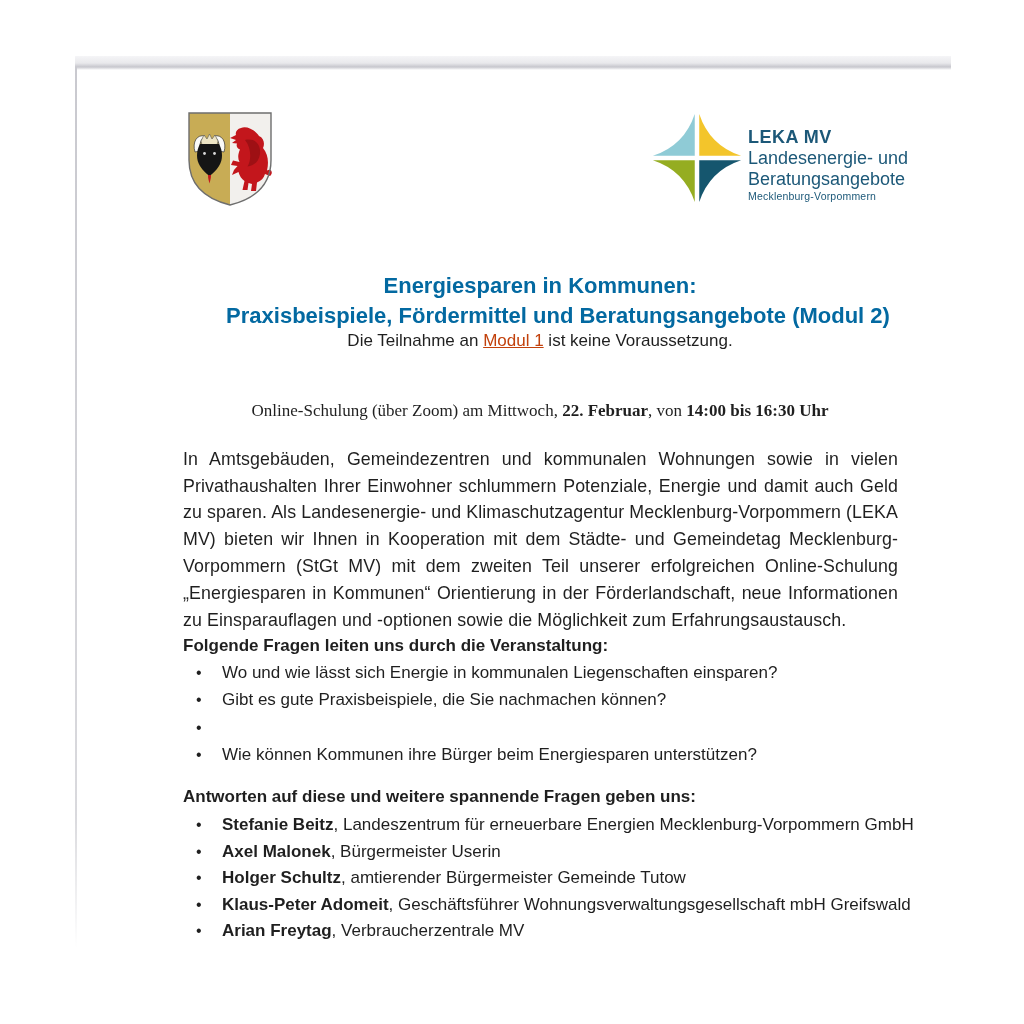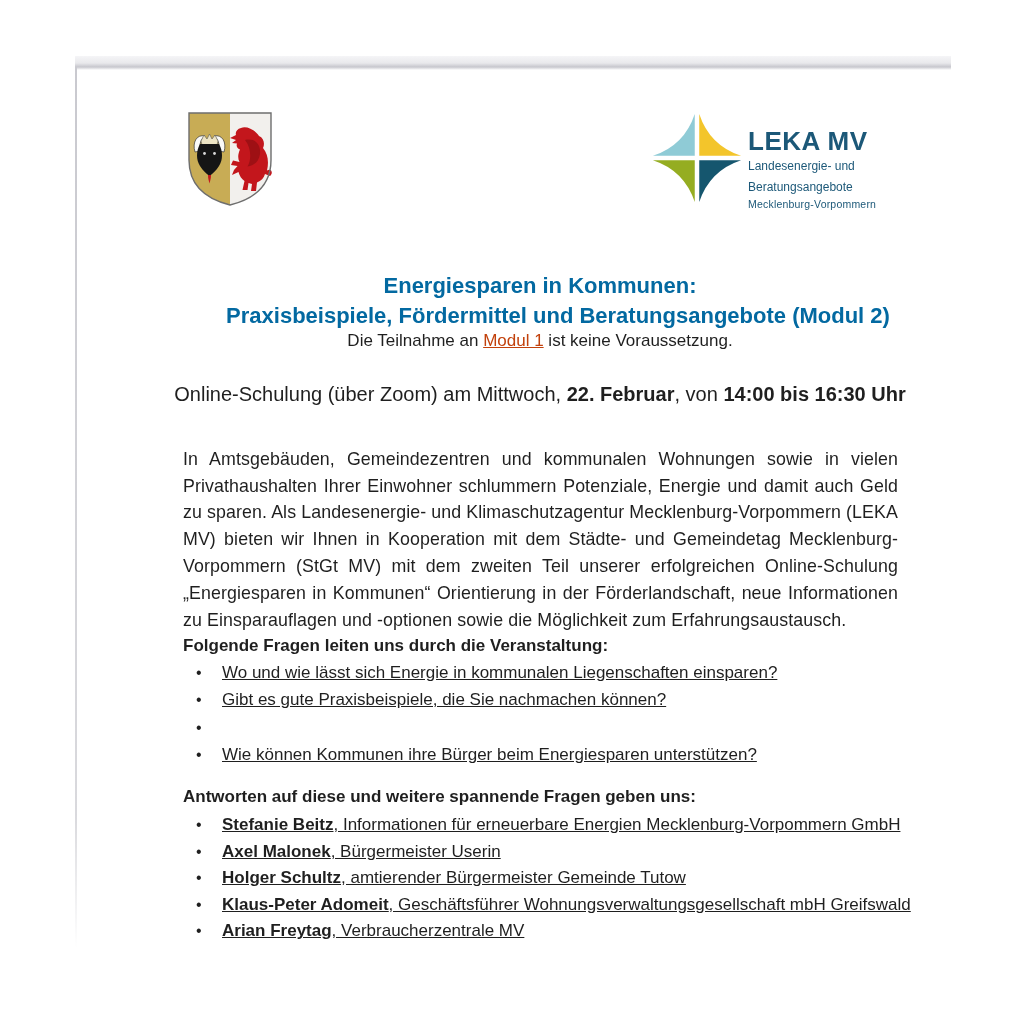--- a/index.html
+++ b/index.html
@@ -12,42 +12,42 @@
   
   .page{left:75px;top:67px;width:949px;height:957px;background:#ffffff;}
   .edge-top{left:75px;top:56px;width:876px;height:14px;
     background:linear-gradient(to bottom,#f5f5f7 0%,#e9e9ec 50%,#c7c7cd 78%,#ffffff 100%);}
   .edge-left{left:75px;top:67px;width:2px;height:881px;
     background:linear-gradient(to bottom,#c9c9cf 0%,#d9d9dd 85%,#ffffff 100%);}
   
   .coa{left:185px;top:110px;width:90px;height:98px;}
   .leka-star{left:652px;top:112px;width:90px;height:92px;}
   .leka-text{left:748px;top:128px;line-height:1;color:#1C5878;}
-  .leka-word{font-size:26px;font-weight:bold;letter-spacing:0.5px;}
-  .leka-sub{font-size:12px;margin-top:4px;line-height:17px;}
+  .leka-word{font-size:18px;font-weight:bold;letter-spacing:0.5px;}
+  .leka-sub{font-size:18px;margin-top:4px;line-height:17px;}
   .leka-sub2{font-size:10.5px;margin-top:3px;letter-spacing:0.2px;}
   
   .cline{left:540px;transform:translateX(-50%);white-space:nowrap;}
   .title-line{font-size:22px;font-weight:bold;color:#0369a1;line-height:30px;}
   .t1{top:271px;}
   .t2{top:301px;margin-left:18px;}
   .subtitle{top:331px;font-size:17px;}
   .subtitle a{color:#c2410c;text-decoration:underline;cursor:pointer;}
-  .dateline{top:383px;font-size:20px;}
+  .dateline{top:401px;font-size:17px;font-family:Liberation Serif, serif;}
   .b{font-weight:bold;}
   
   .intro{left:183px;top:428px;width:715px;font-size:17.8px;line-height:26.8px;
     letter-spacing:0.1px;text-align:justify;}
   .sect-h{left:183px;font-size:17px;font-weight:bold;}
   .h1{top:636px;}
   .h2{top:787px;}
   .list{left:183px;width:790px;font-size:17px;}
   .qlist{top:659px;}
   .slist{top:812px;}
-  .row{position:relative;padding-left:39px;height:27.4px;line-height:27.4px;white-space:nowrap;text-decoration:underline;}
+  .row{position:relative;padding-left:39px;height:27.4px;line-height:27.4px;white-space:nowrap;}
   .slist .row{height:26.6px;line-height:26.6px;}
   .blt{position:absolute;left:13px;top:0;}
   .blt::before{content:"\2022";font-size:16px;}
 </style>
 </head>
 <body>
 
 <div class="abs page"></div>
 <div class="abs edge-top"></div>
 <div class="abs edge-left"></div>
@@ -98,18 +98,18 @@
 <div class="abs sect-h h1">Folgende Fragen leiten uns durch die Veranstaltung:</div>
 <div class="abs list qlist">
   <div class="row"><span class="blt"></span><span>Wo und wie lässt sich Energie in kommunalen Liegenschaften einsparen?</span></div>
   <div class="row"><span class="blt"></span><span>Gibt es gute Praxisbeispiele, die Sie nachmachen können?</span></div>
   <div class="row"><span class="blt"></span></div>
   <div class="row"><span class="blt"></span><span>Wie können Kommunen ihre Bürger beim Energiesparen unterstützen?</span></div>
 </div>
 
 <div class="abs sect-h h2">Antworten auf diese und weitere spannende Fragen geben uns:</div>
 <div class="abs list slist">
-  <div class="row"><span class="blt"></span><span class="b">Stefanie Beitz</span><span>, Informationen für erneuerbare Energien Mecklenburg-Vorpommern GmbH</span></div>
+  <div class="row"><span class="blt"></span><span class="b">Stefanie Beitz</span><span>, Landeszentrum für erneuerbare Energien Mecklenburg-Vorpommern GmbH</span></div>
   <div class="row"><span class="blt"></span><span class="b">Axel Malonek</span><span>, Bürgermeister Userin</span></div>
   <div class="row"><span class="blt"></span><span class="b">Holger Schultz</span><span>, amtierender Bürgermeister Gemeinde Tutow</span></div>
   <div class="row"><span class="blt"></span><span class="b">Klaus-Peter Adomeit</span><span>, Geschäftsführer Wohnungsverwaltungsgesellschaft mbH Greifswald</span></div>
   <div class="row"><span class="blt"></span><span class="b">Arian Freytag</span><span>, Verbraucherzentrale MV</span></div>
 </div>
 
 </body></html>

